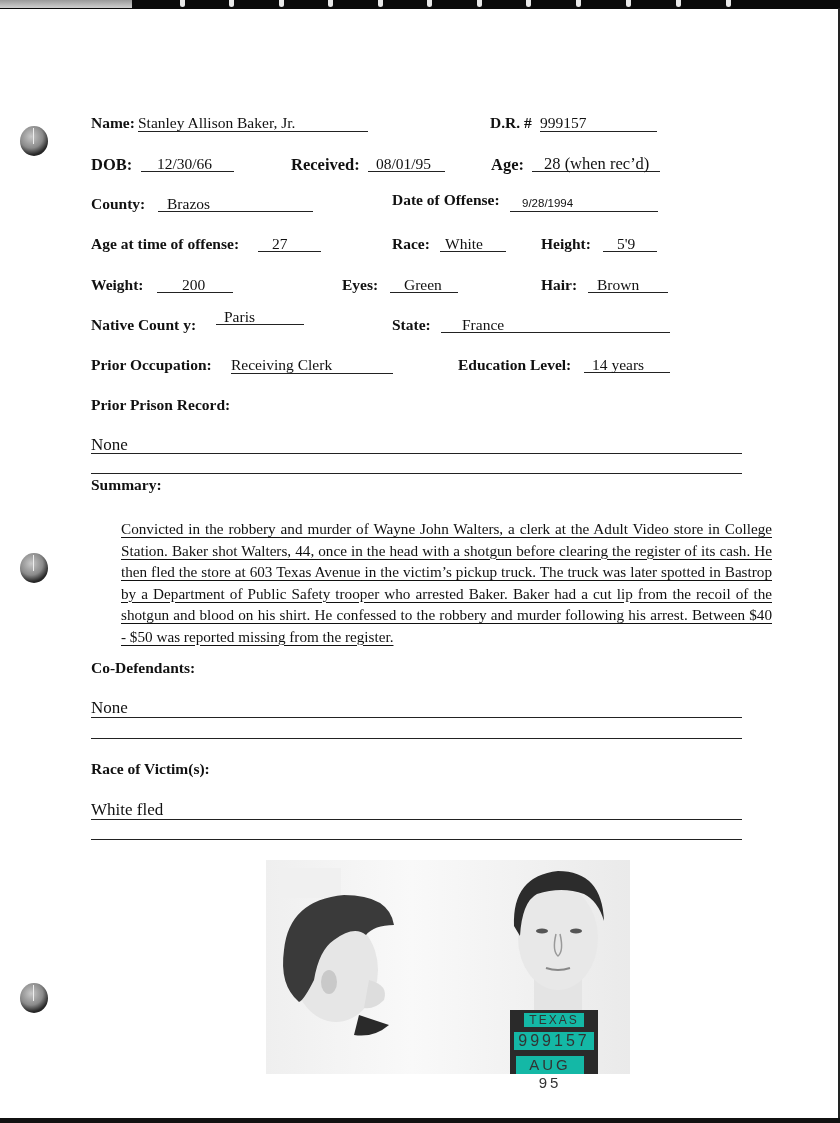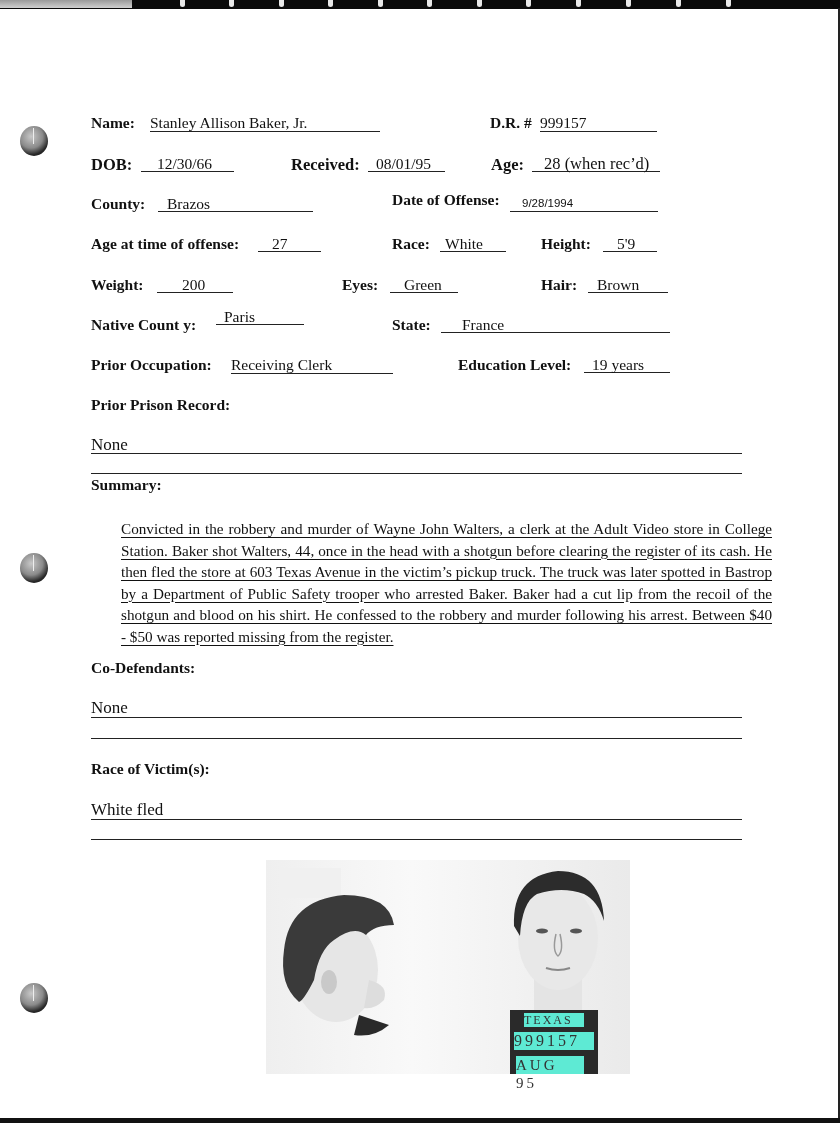--- a/index.html
+++ b/index.html
@@ -57,22 +57,22 @@
       position: absolute; left: 266px; top: 860px; width: 364px; height: 214px;
       background: #f6f6f6;
     }
     .photo .bgpanel { position: absolute; background: #ececec; }
     .head { position: absolute; }
     .placard {
       position: absolute; left: 510px; top: 1010px; width: 88px; height: 64px;
       background: #2a2a2a;
     }
     .placard .row {
-      position: absolute; left: 4px; right: 4px; background: #5eead4; color: #333;
-      font-family: Liberation Serif, serif; letter-spacing: 2px;
+      position: absolute; left: 4px; right: 4px; background: #14b8a6; color: #333;
+      font-family: Liberation Sans, sans-serif; text-align: center; letter-spacing: 2px;
     }
   </style>
 </head>
 <body>
 
 <div class="topbar">
   <div class="lightseg"></div>
   <div class="notch" style="left:180px"></div>
   <div class="notch" style="left:229px"></div>
   <div class="notch" style="left:279px"></div>
@@ -87,21 +87,21 @@
   <div class="notch" style="left:726px"></div>
 </div>
 <div class="rightedge"></div>
 <div class="bottomedge"></div>
 
 <div class="hole" style="top:126px"></div>
 <div class="hole" style="top:553px"></div>
 <div class="hole" style="top:983px"></div>
 
 <span class="lbl" style="left:91px;top:114px">Name:</span>
-<span class="fld" style="left:150px;top:114px;width:230px">Stanley Allison Baker, Jr.</span>
+<span class="fld" style="left:138px;top:114px;width:230px">Stanley Allison Baker, Jr.</span>
 <span class="lbl" style="left:490px;top:114px">D.R. #</span>
 <span class="fld" style="left:540px;top:114px;width:117px">999157</span>
 
 <span class="lbl" style="left:91px;top:155px;font-size:16.5px">DOB:</span>
 <span class="fld" style="left:141px;top:155px;width:93px;padding-left:16px;box-sizing:border-box">12/30/66</span>
 <span class="lbl" style="left:291px;top:155px;font-size:16.5px">Received:</span>
 <span class="fld" style="left:368px;top:155px;width:77px;padding-left:8px;box-sizing:border-box">08/01/95</span>
 <span class="lbl" style="left:491px;top:155px;font-size:16.5px">Age:</span>
 <span class="fld" style="left:532px;top:155px;width:128px;padding-left:12px;box-sizing:border-box;font-size:16.5px">28  (when rec’d)</span>
 
@@ -125,21 +125,21 @@
 <span class="fld" style="left:588px;top:276px;width:80px;padding-left:9px;box-sizing:border-box">Brown</span>
 
 <span class="lbl" style="left:91px;top:316px">Native Count  y:</span>
 <span class="fld" style="left:216px;top:308px;width:88px;padding-left:8px;box-sizing:border-box">Paris</span>
 <span class="lbl" style="left:392px;top:316px">State:</span>
 <span class="fld" style="left:441px;top:316px;width:229px;padding-left:21px;box-sizing:border-box">France</span>
 
 <span class="lbl" style="left:91px;top:356px">Prior Occupation:</span>
 <span class="fld" style="left:231px;top:356px;width:162px">Receiving Clerk</span>
 <span class="lbl" style="left:458px;top:356px">Education Level:</span>
-<span class="fld" style="left:584px;top:356px;width:86px;padding-left:8px;box-sizing:border-box">19 years</span>
+<span class="fld" style="left:584px;top:356px;width:86px;padding-left:8px;box-sizing:border-box">14 years</span>
 
 <span class="lbl" style="left:91px;top:396px">Prior Prison Record:</span>
 <span class="linetext" style="top:435px">None</span>
 <div class="line" style="top:453px"></div>
 <div class="line" style="top:473px"></div>
 
 <span class="lbl" style="left:91px;top:476px">Summary:</span>
 <div class="summary">Convicted in the robbery and murder of Wayne John Walters, a clerk at the Adult Video store in College Station.  Baker shot Walters, 44, once in the head with a shotgun before clearing the register of its cash.  He then fled the store at 603 Texas Avenue in the victim’s pickup truck.  The truck was later spotted in Bastrop by a Department of Public Safety trooper who arrested Baker.  Baker had a cut lip from the recoil of the shotgun and blood on his shirt.  He confessed to the robbery and murder following his arrest.  Between $40 - $50 was reported missing from the register.</div>
 
 <span class="lbl" style="left:91px;top:659px">Co-Defendants:</span>

